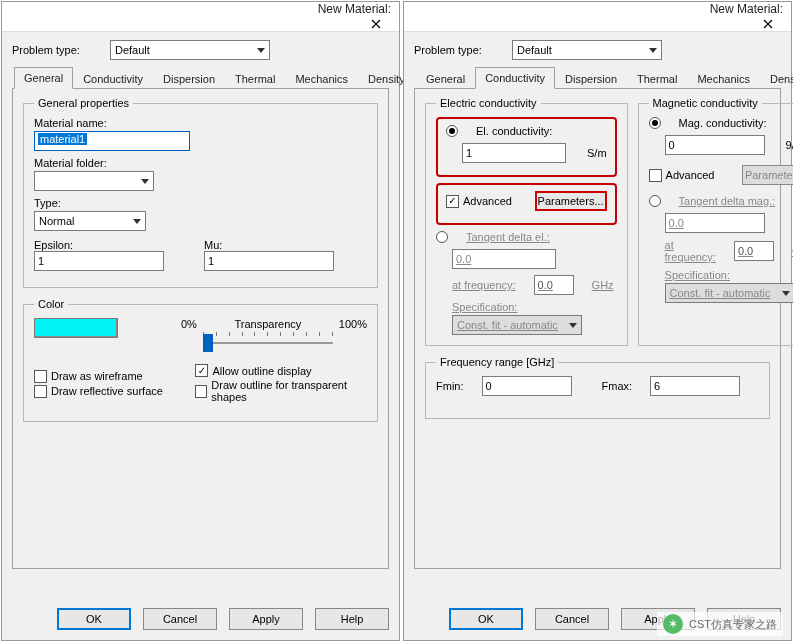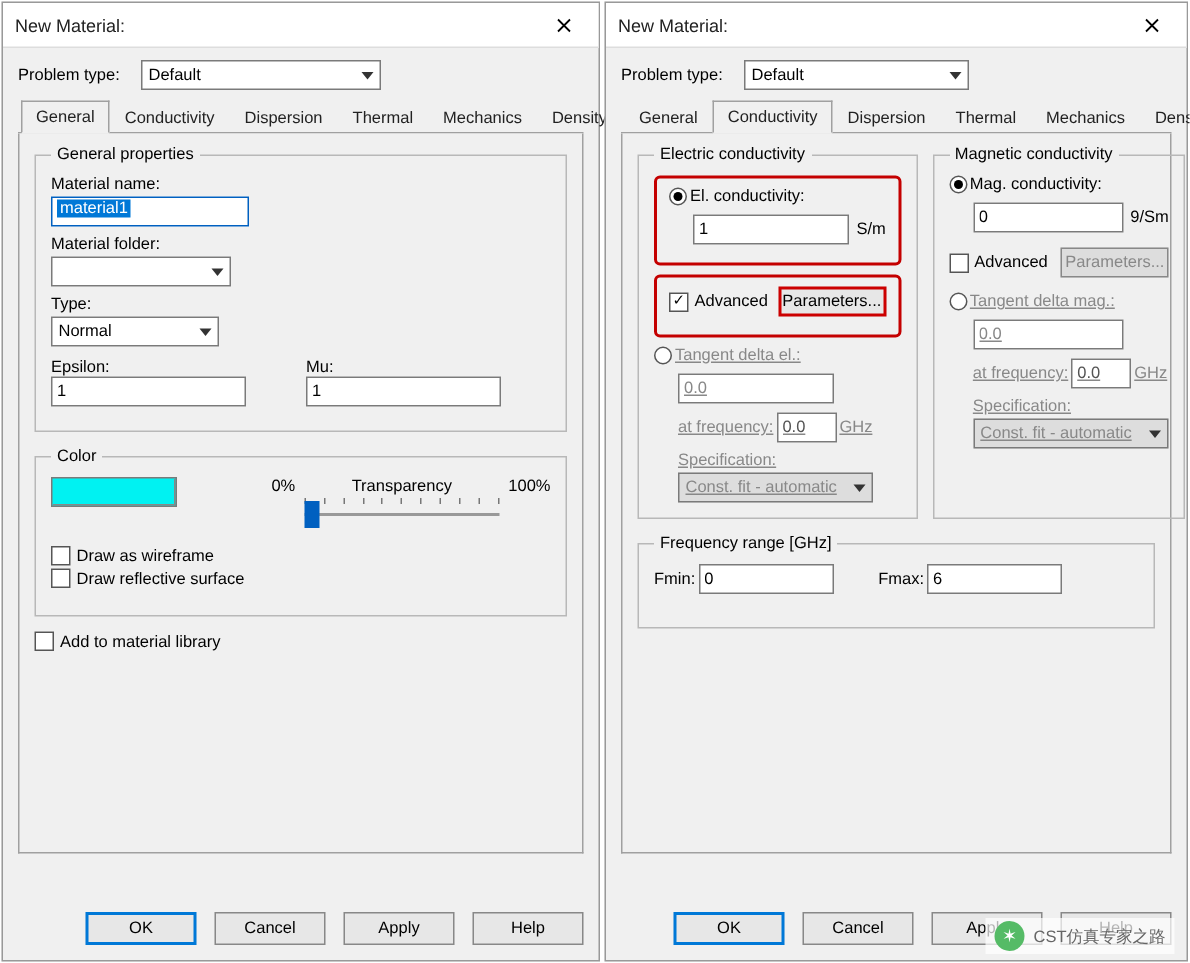--- a/index.html
+++ b/index.html
@@ -1,25 +1,25 @@
 <!DOCTYPE html>
 <html><head>
 <meta charset="utf-8">
 <style>
 * { box-sizing: border-box; font-family: "Segoe UI", Arial, sans-serif; font-size: 11px; }
 body { margin: 0; background: #fff; width: 793px; height: 642px; position: relative; }
 .dialog { position: absolute; border: 1px solid #999; background: #f0f0f0; }
 .dlg-left { left: 1px; top: 1px; width: 399px; height: 640px; }
 .dlg-right { left: 403px; top: 1px; width: 389px; height: 640px; }
-.titlebar { height: 30px; display: flex; align-items: center; justify-content: space-between; padding: 0 8px; background: #fff; border-bottom: 1px solid #ddd; }
+.titlebar { height: 30px; display: flex; align-items: flex-end; justify-content: space-between; padding: 0 8px; background: #fff; border-bottom: 1px solid #ddd; flex-direction: column; }
 .titlebar span.title { font-size: 12px; color: #222; }
 .close-x { width: 30px; height: 26px; display: flex; align-items: center; justify-content: center; color: #000; cursor: pointer; }
 .close-x svg { width: 10px; height: 10px; }
 .body { padding: 8px 10px; }
-.row { display: flex; align-items: center; margin-bottom: 6px; gap: 2px; }
+.row { display: flex; align-items: center; margin-bottom: 6px; gap: 18px; }
 .label { color: #000; }
 select, input[type=text] { border: 1px solid #7a7a7a; background: #fff; height: 20px; padding: 1px 3px; }
 .tabs { display: flex; align-items: center; border-bottom: 1px solid #a0a0a0; margin-top: 6px; padding-left: 2px; gap: 0; }
 .tab { padding: 4px 9px; border: 1px solid transparent; border-bottom: none; position: relative; top: 1px; color: #222; cursor: pointer; }
 .tab.active { background: #f0f0f0; border-color: #a0a0a0; border-bottom: 1px solid #f0f0f0; }
 .pane { border: 1px solid #a0a0a0; border-top: none; background: #f0f0f0; padding: 8px 10px; height: 480px; }
 fieldset { border: 1px solid #b8b8b8; padding: 8px 10px 10px; margin: 0 0 10px; }
 legend { padding: 0 4px; color: #000; }
 .input-s { width: 130px; }
 .input-val { width: 104px; }
@@ -79,21 +79,21 @@
       <div class="tab">Conductivity</div>
       <div class="tab">Dispersion</div>
       <div class="tab">Thermal</div>
       <div class="tab">Mechanics</div>
       <div class="tab">Density</div>
     </div>
     <div class="pane">
       <fieldset>
         <legend>General properties</legend>
         <div class="label">Material name:</div>
-        <div style="border:1px solid #0060c0; width:132px; height:20px; padding:1px 3px; background:#fff; margin:2px 0 6px">
+        <div style="border:1px solid #0060c0; width:156px; height:20px; padding:1px 3px; background:#fff; margin:2px 0 6px">
           <span class="selected">material1</span>
         </div>
         <div class="label">Material folder:</div>
         <div class="dropdown" style="width:120px; margin:2px 0 6px">
           <span></span>
           <span class="chev"></span>
         </div>
         <div class="label">Type:</div>
         <div class="dropdown" style="width:112px; margin:2px 0 8px">
           <span>Normal</span>
@@ -143,26 +143,32 @@
           <div style="width:160px">
             <div class="chk">
                 <span class="chkbox"></span>
                 <span>Draw as wireframe</span>
               </div>
             <div class="chk">
                 <span class="chkbox"></span>
                 <span>Draw reflective surface</span>
               </div>
           </div>
+          <div>
+            <div class="chk">
+                <span class="chkbox checked"></span>
+                <span>Allow outline display</span>
+              </div>
+            <div class="chk">
+                <span class="chkbox"></span>
+                <span>Draw outline for transparent shapes</span>
+              </div>
+          </div>
         </div>
       </fieldset>
-      <div class="chk" style="margin-top:2px">
-          <span class="chkbox"></span>
-          <span>Add to material library</span>
-        </div>
     </div>
   </div>
   <div class="btnrow">
     <div class="btn default">OK</div>
     <div class="btn">Cancel</div>
     <div class="btn">Apply</div>
     <div class="btn">Help</div>
   </div>
 </div>
 

